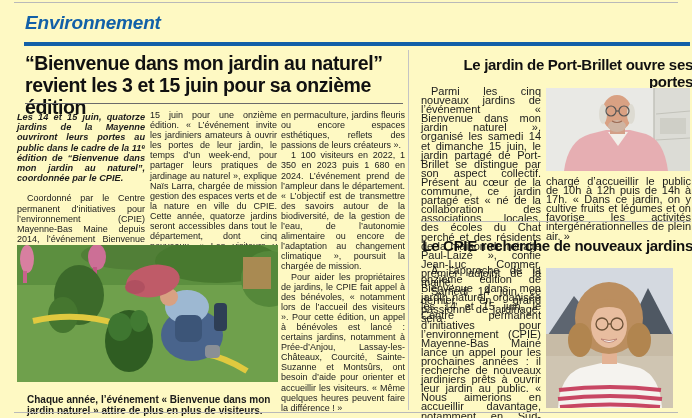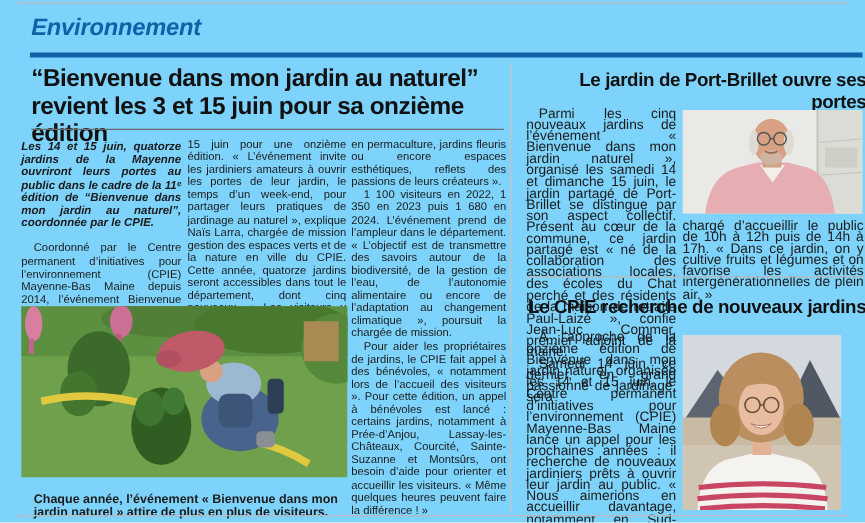--- a/index.html
+++ b/index.html
@@ -1,16 +1,16 @@
 <!DOCTYPE html>
 <html lang="fr"><head>
 <meta charset="utf-8">
 <style>
   html,body{margin:0;padding:0;background:#fff;}
-  .page{position:relative;width:692px;height:418px;background:#7dd3fc;overflow:hidden;
+  .page{position:relative;width:692px;height:418px;background:#fef9c3;overflow:hidden;
         font-family:"Liberation Sans","DejaVu Sans",sans-serif;color:#1b1b1b;}
   .rule{position:absolute;background:#b9b9b9;height:1px;}
   .top-rule{left:14px;top:2px;width:664px;}
   .bottom-rule{left:14px;top:412px;width:664px;}
   .section-header{position:absolute;left:25px;top:12px;font-size:19px;font-weight:bold;
         font-style:italic;color:#1260a8;letter-spacing:-0.2px;}
   .blue-rule{position:absolute;left:24px;top:42px;width:666px;height:4px;background:#1260a8;}
   .main-headline{position:absolute;left:25px;top:52px;width:392px;margin:0;
         font-size:19.5px;line-height:22px;font-weight:bold;letter-spacing:-0.4px;color:#111;}
   .headline-rule{position:absolute;left:25px;top:103px;width:378px;height:1px;background:#6a6a6a;}

